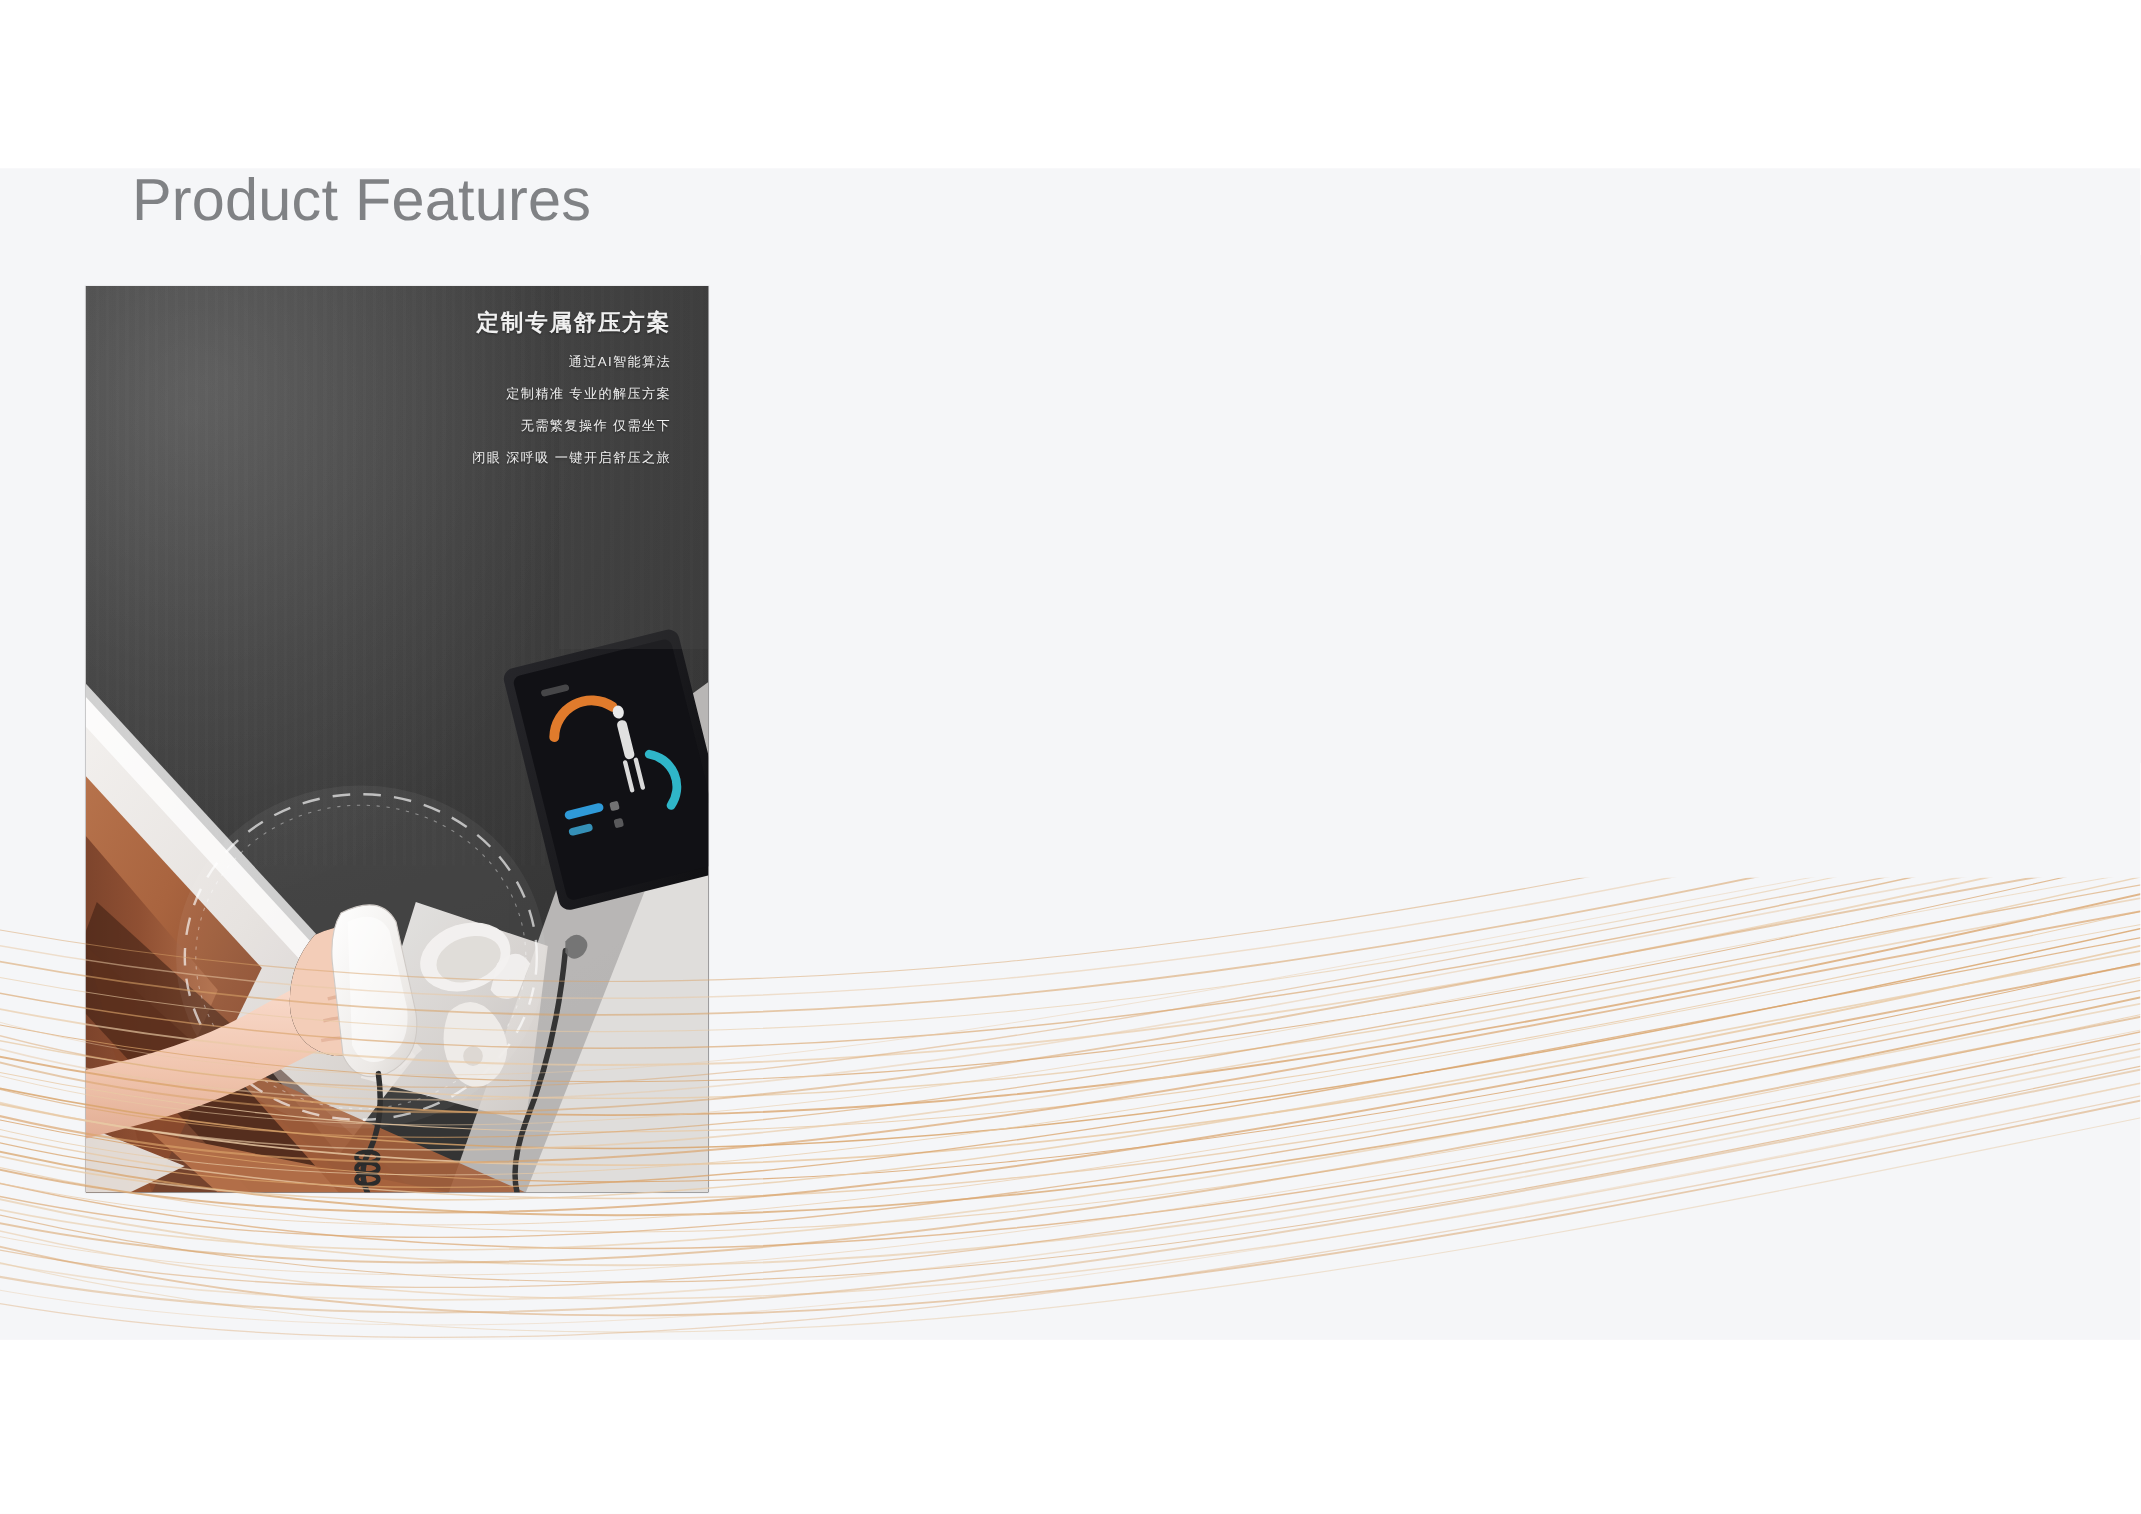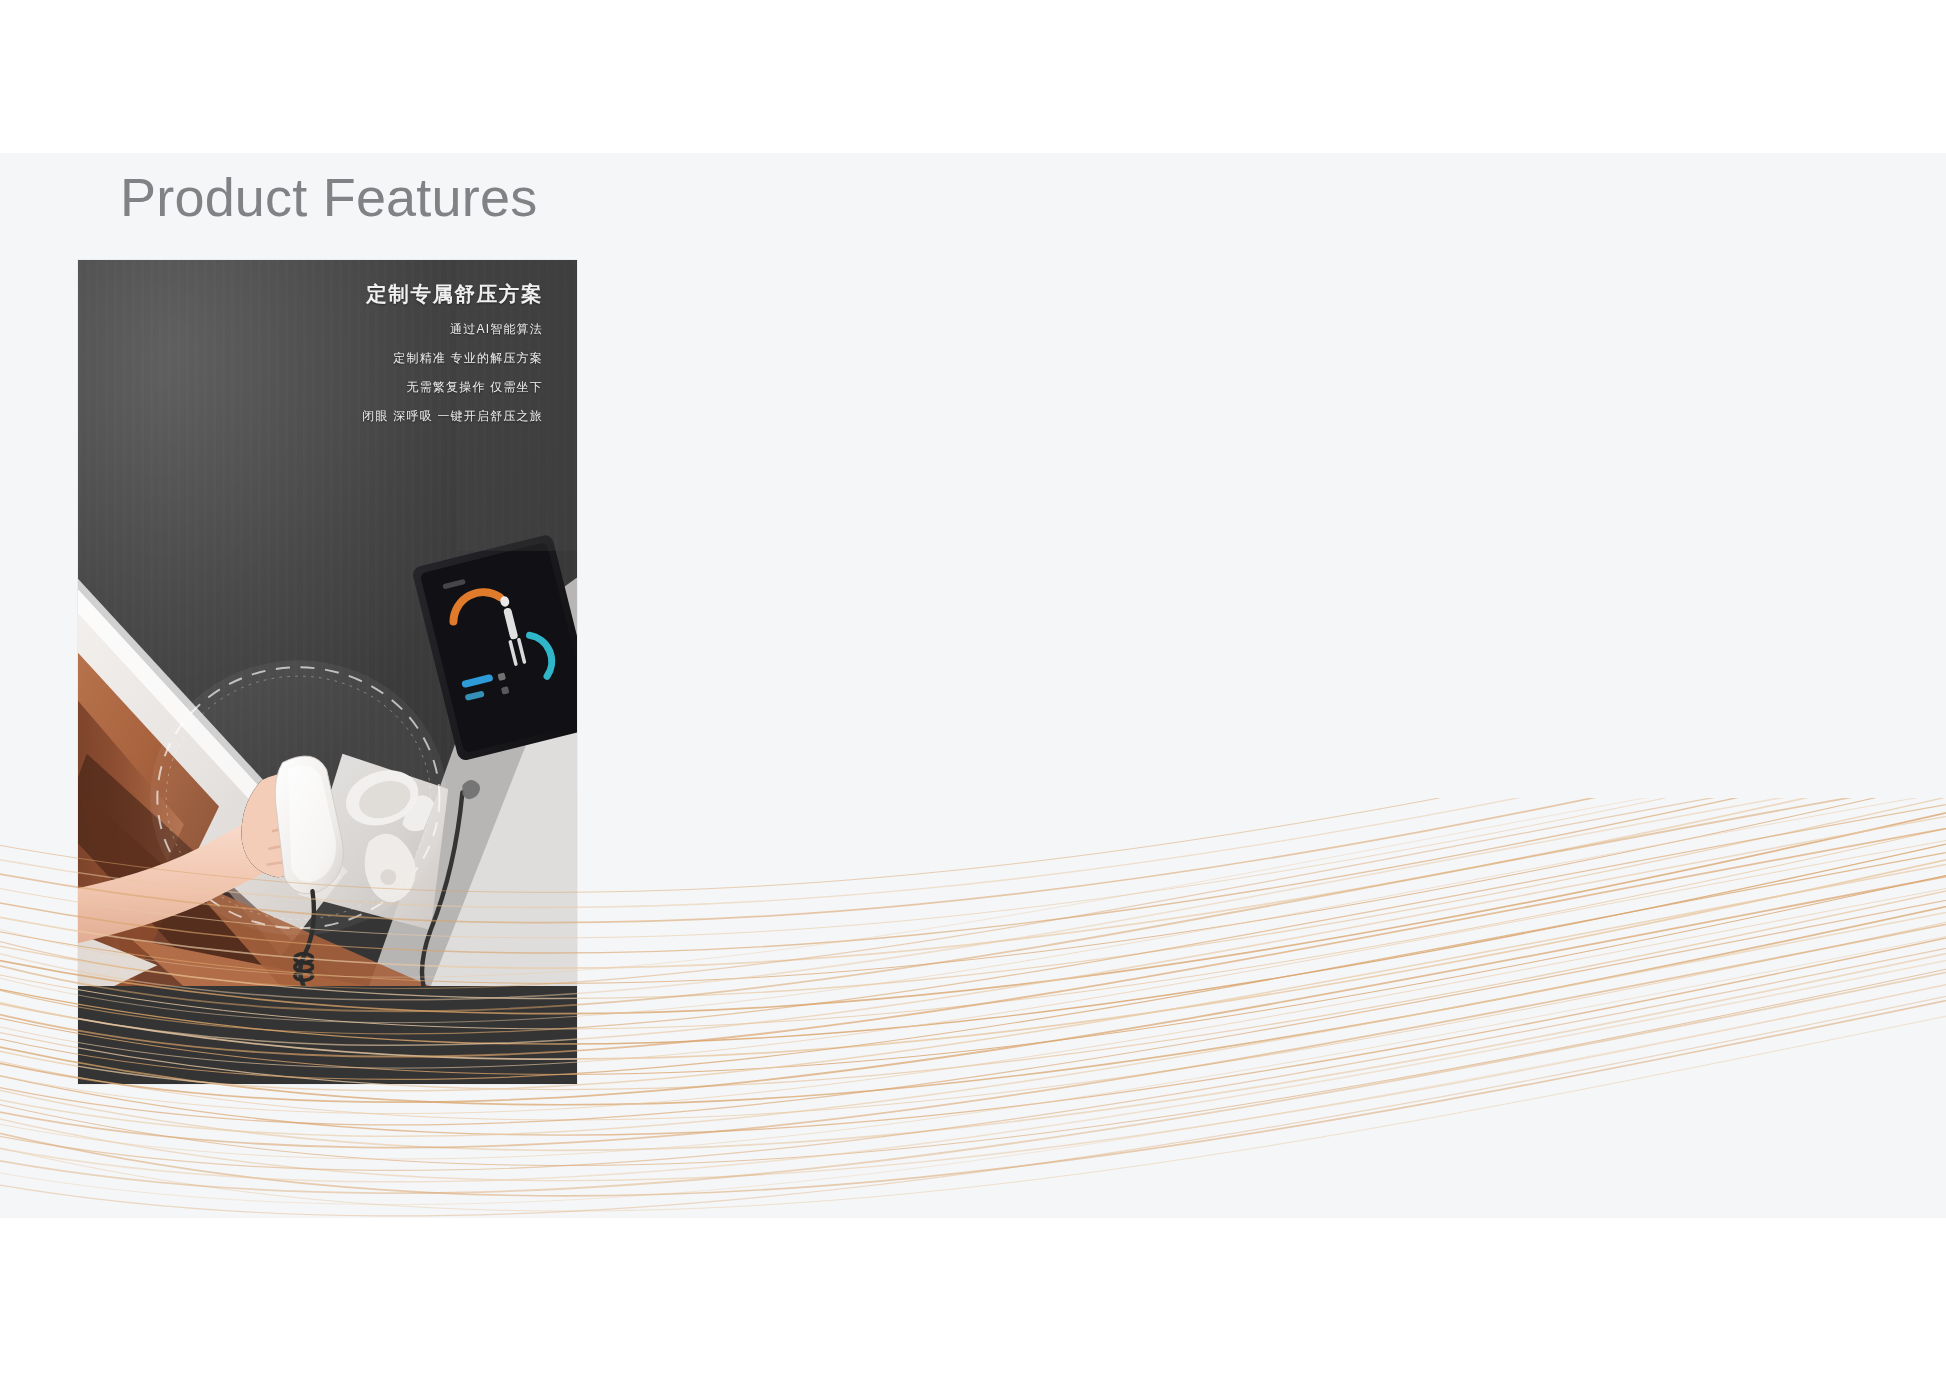--- a/index.html
+++ b/index.html
@@ -23,21 +23,21 @@
     width: 1946px;
     height: 1065px;
     background: #f5f6f8;
     overflow: hidden;
   }
 
   
   .slide-title {
     position: absolute;
     left: 120px;
-    top: 15px;
+    top: 0;
     font-size: 54px;
     font-weight: 400;
     color: #808285;
     letter-spacing: 0.2px;
     line-height: 1.1;
     white-space: nowrap;
   }
 
   
   .body-text {
@@ -49,21 +49,21 @@
     line-height: 1.32;
     color: #77797c;
     font-weight: 400;
   }
 
   
   .photo {
     position: absolute;
     left: 78px;
     top: 107px;
-    width: 499px;
+    width: 566px;
     height: 824px;
     overflow: hidden;
     background: #4a4a4a;
     box-shadow: 0 0 0 1px rgba(0,0,0,0.04);
     text-decoration: underline;
   }
   .photo-bg {
     position: absolute;
     inset: 0;
     background:

